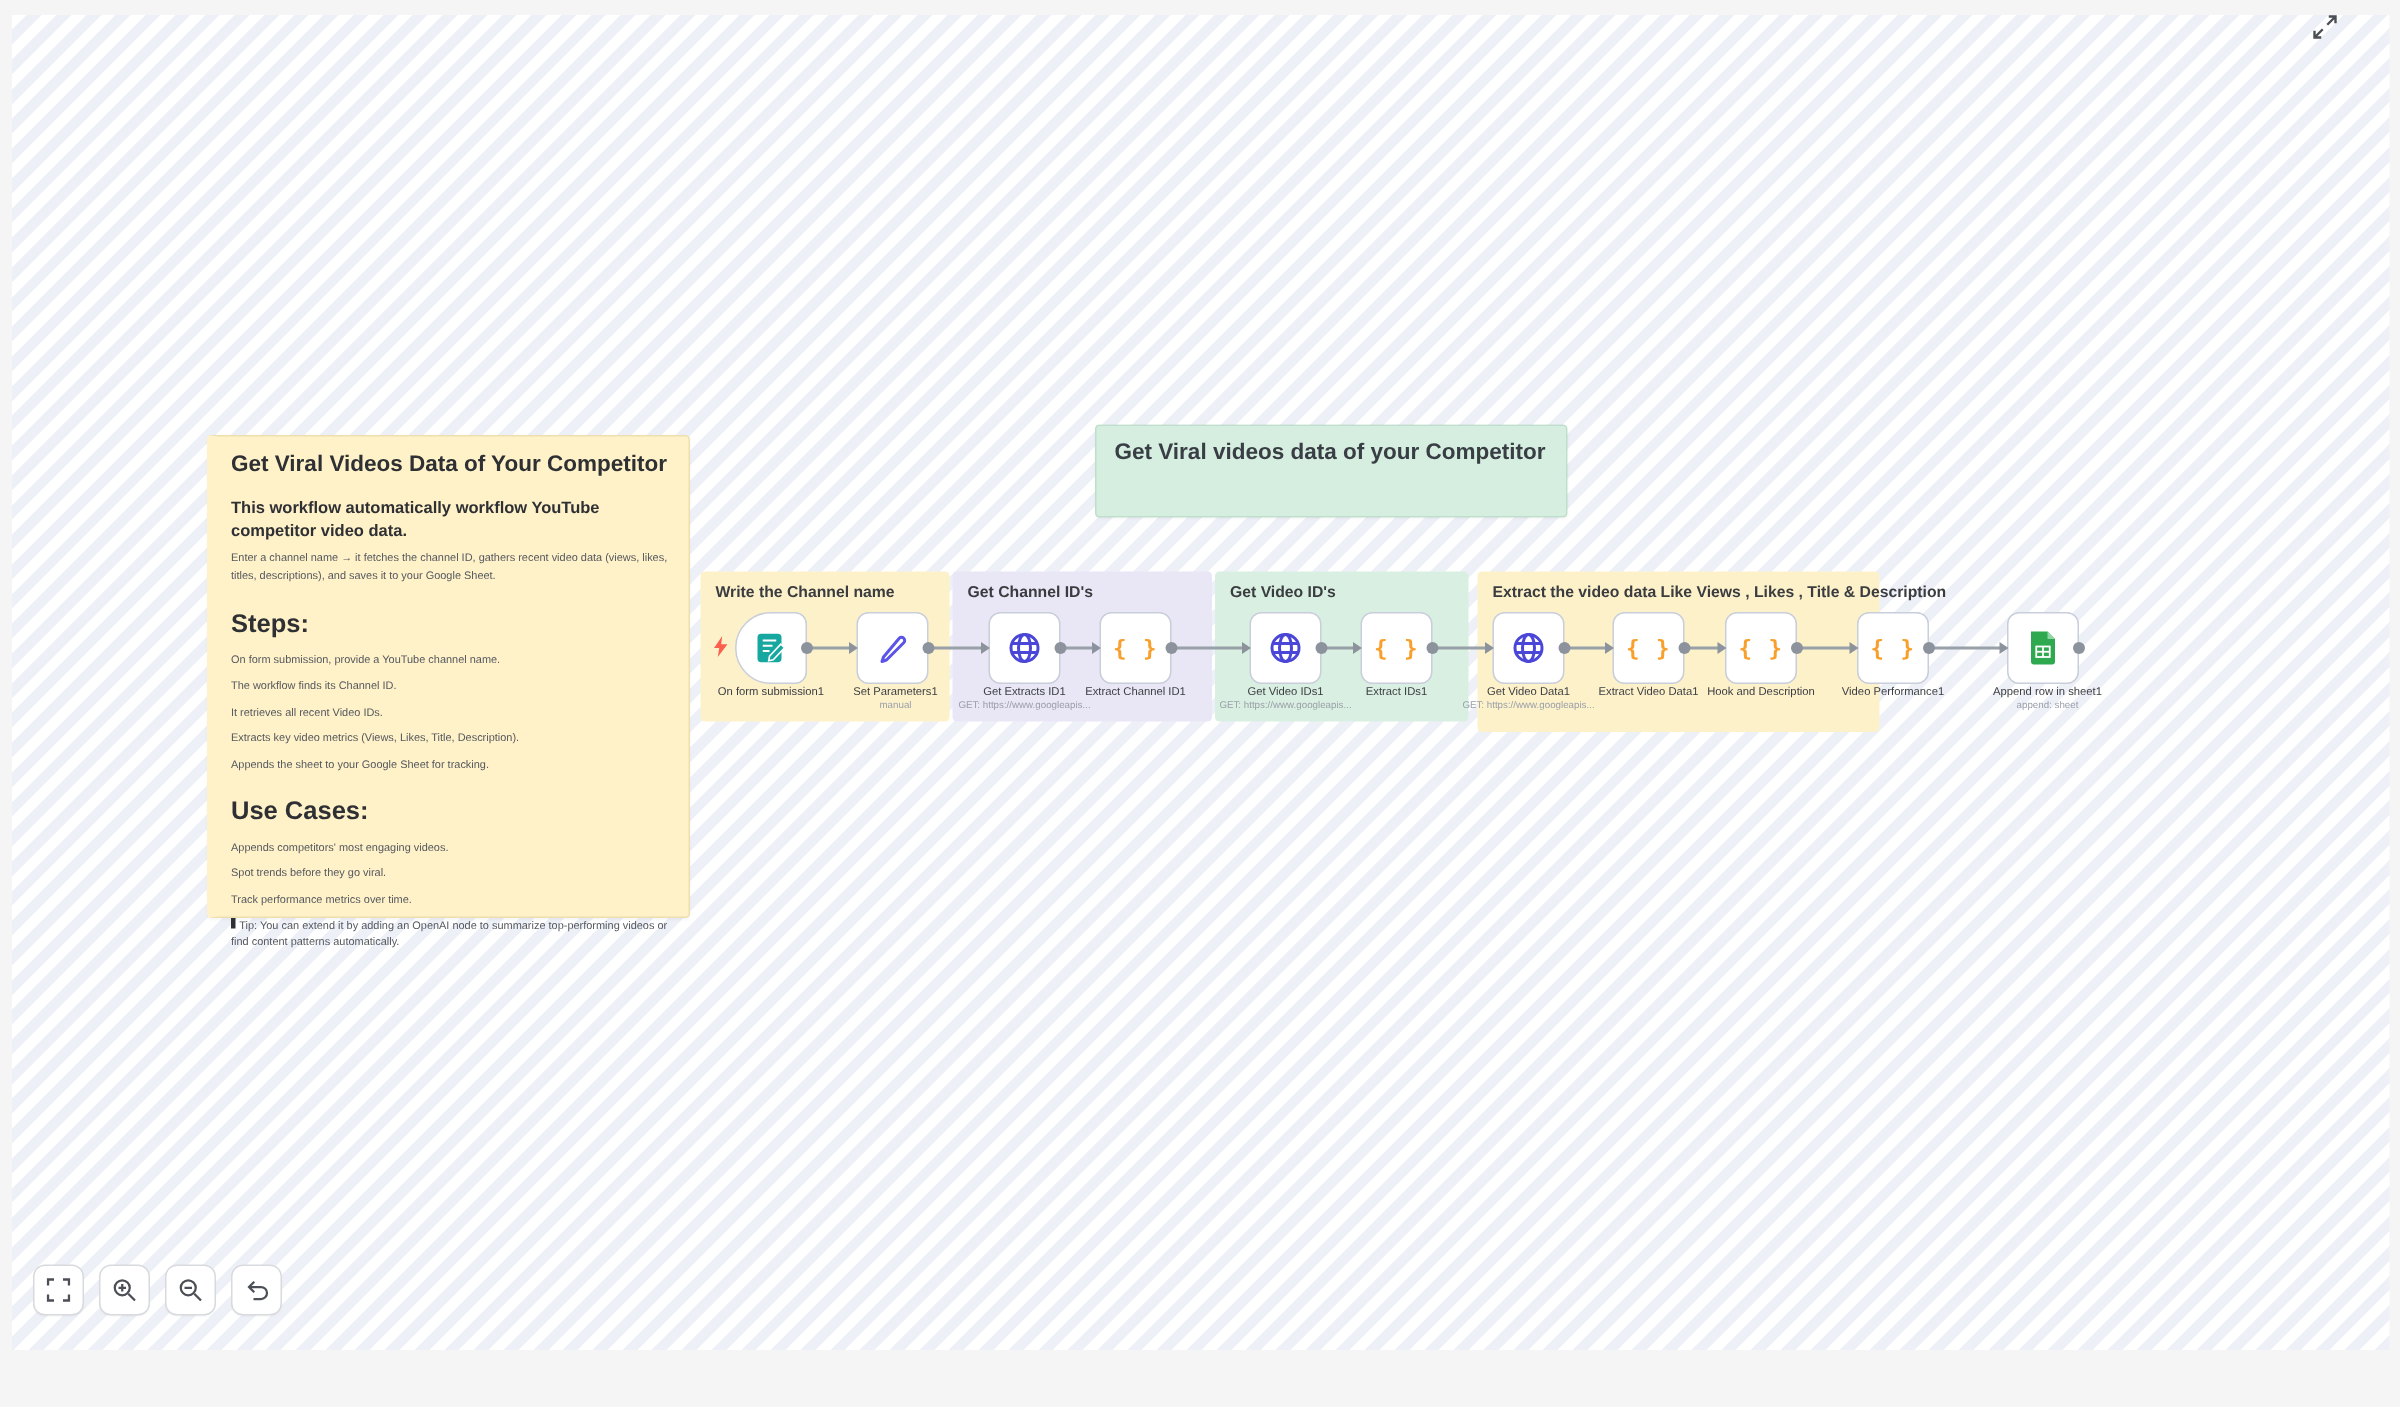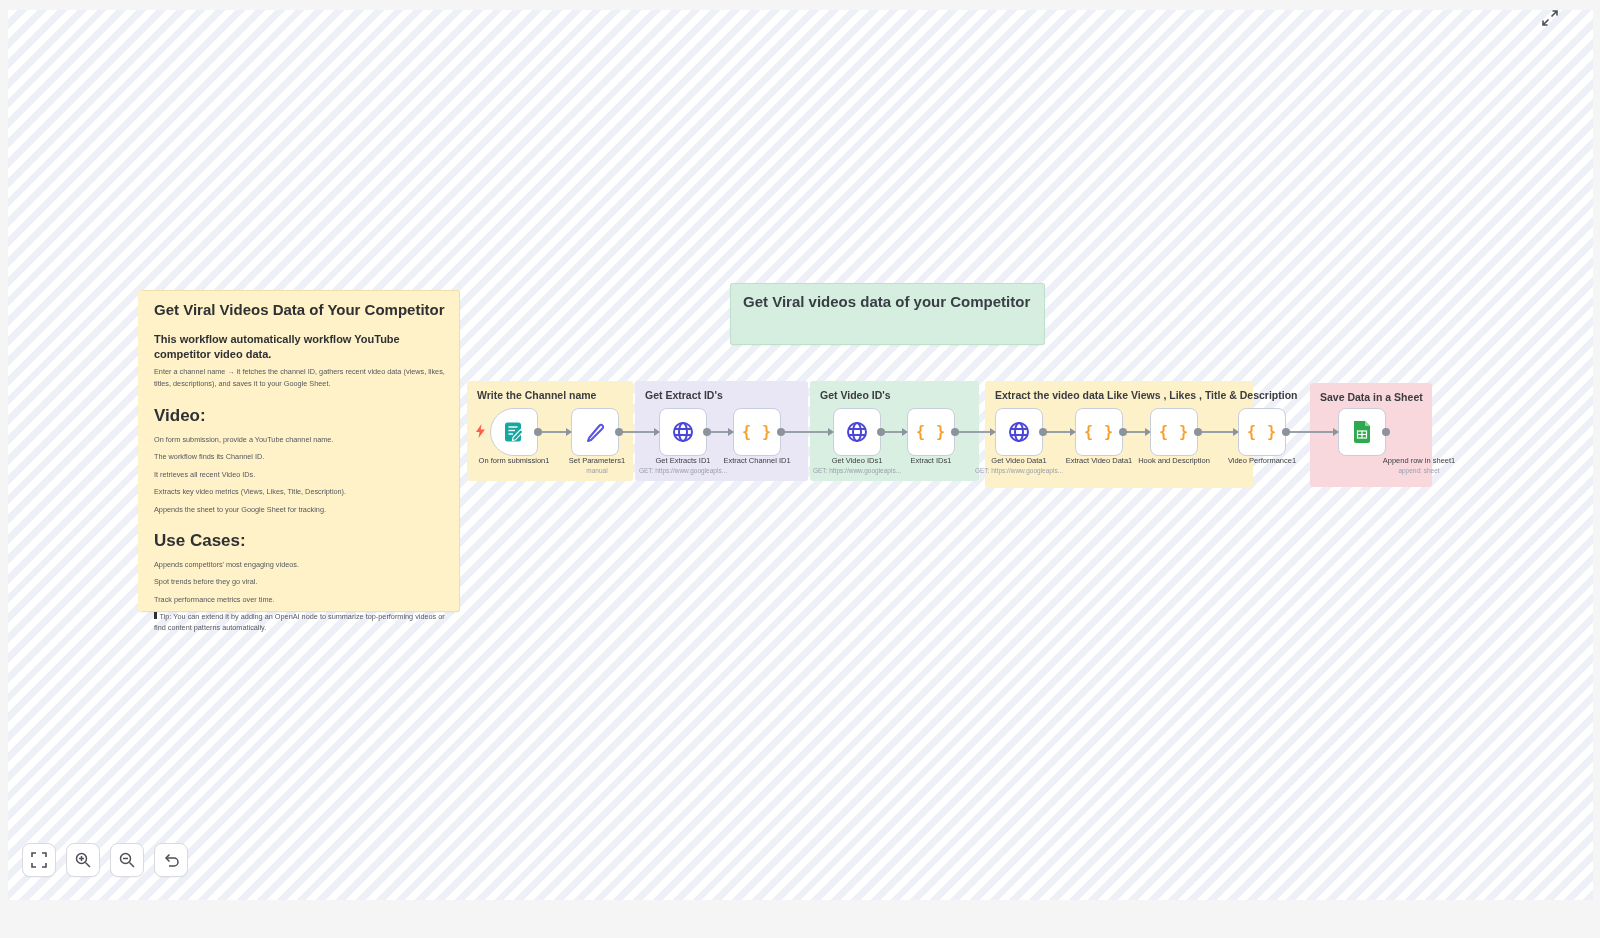--- a/index.html
+++ b/index.html
@@ -88,21 +88,21 @@
         <path d="M8.5 11.5 L3 17 M3 12.5 V17 H7.5"></path>
       </g>
     </svg>
   </div>
 
   <div class="sticky" id="note-main">
     <div class="inner">
       <div class="note-title">Get Viral Videos Data of Your Competitor</div>
       <div class="note-h3">This workflow automatically workflow YouTube competitor video data.</div>
       <div class="note-body">Enter a channel name → it fetches the channel ID, gathers recent video data (views, likes, titles, descriptions), and saves it to your Google Sheet.</div>
-      <div class="note-h2">Video:</div>
+      <div class="note-h2">Steps:</div>
       <div class="note-li">On form submission, provide a YouTube channel name.</div>
       <div class="note-li">The workflow finds its Channel ID.</div>
       <div class="note-li">It retrieves all recent Video IDs.</div>
       <div class="note-li">Extracts key video metrics (Views, Likes, Title, Description).</div>
       <div class="note-li">Appends the sheet to your Google Sheet for tracking.</div>
       <div class="note-h2">Use Cases:</div>
       <div class="note-li">Appends competitors' most engaging videos.</div>
       <div class="note-li">Spot trends before they go viral.</div>
       <div class="note-li">Track performance metrics over time.</div>
       <div class="note-tip"><span class="tip-bar"></span><span>Tip: You can extend it by adding an OpenAI node to summarize top-performing videos or find content patterns automatically.</span></div>
@@ -110,30 +110,27 @@
   </div>
 
   <div class="sticky" id="note-title-green">
     <div class="g-title">Get Viral videos data of your Competitor</div>
   </div>
 
   <div class="group" id="group-1">
     <div class="g-label">Write the Channel name</div>
   </div>
   <div class="group" id="group-2">
-    <div class="g-label">Get Extract ID's</div>
+    <div class="g-label">Get Channel ID's</div>
   </div>
   <div class="group" id="group-3">
     <div class="g-label">Get Video ID's</div>
   </div>
   <div class="group" id="group-4">
     <div class="g-label">Extract the video data Like Views , Likes , Title &amp; Description</div>
-  </div>
-  <div class="group" id="group-5">
-    <div class="g-label">Save Data in a Sheet</div>
   </div>
 
   <div class="wire" style="left:540px;width:29px"></div>
   <div class="wire" style="left:621px;width:36px"></div>
   <div class="wire" style="left:709px;width:22px"></div>
   <div class="wire" style="left:783px;width:48px"></div>
   <div class="wire" style="left:883px;width:22px"></div>
   <div class="wire" style="left:957px;width:36px"></div>
   <div class="wire" style="left:1045px;width:28px"></div>
   <div class="wire" style="left:1125px;width:23px"></div>
@@ -280,21 +277,21 @@
         <path d="M13 1 L18 6 H13 Z" fill="#8fd6a4"></path>
         <g stroke="#fff" stroke-width="1.2" fill="none">
           <rect x="5.5" y="11" width="9" height="7"></rect>
           <line x1="5.5" y1="14.5" x2="14.5" y2="14.5"></line>
           <line x1="10" y1="11" x2="10" y2="18"></line>
         </g>
       </svg>
     </span>
     <span class="out-dot"></span>
   </div>
-  <div class="node-label" style="left:1349px">
+  <div class="node-label" style="left:1295px">
     <span class="nm">Append row in sheet1</span>
     <span class="sub">append: sheet</span>
   </div>
 
   <div class="tool-btn" id="btn-fit">
     <span>
       <svg width="16" height="16" viewBox="0 0 16 16" fill="none" stroke="#4c4f55" stroke-width="1.6">
         <path d="M1 5 V1 H5"></path>
           <path d="M11 1 H15 V5"></path>
           <path d="M15 11 V15 H11"></path>

